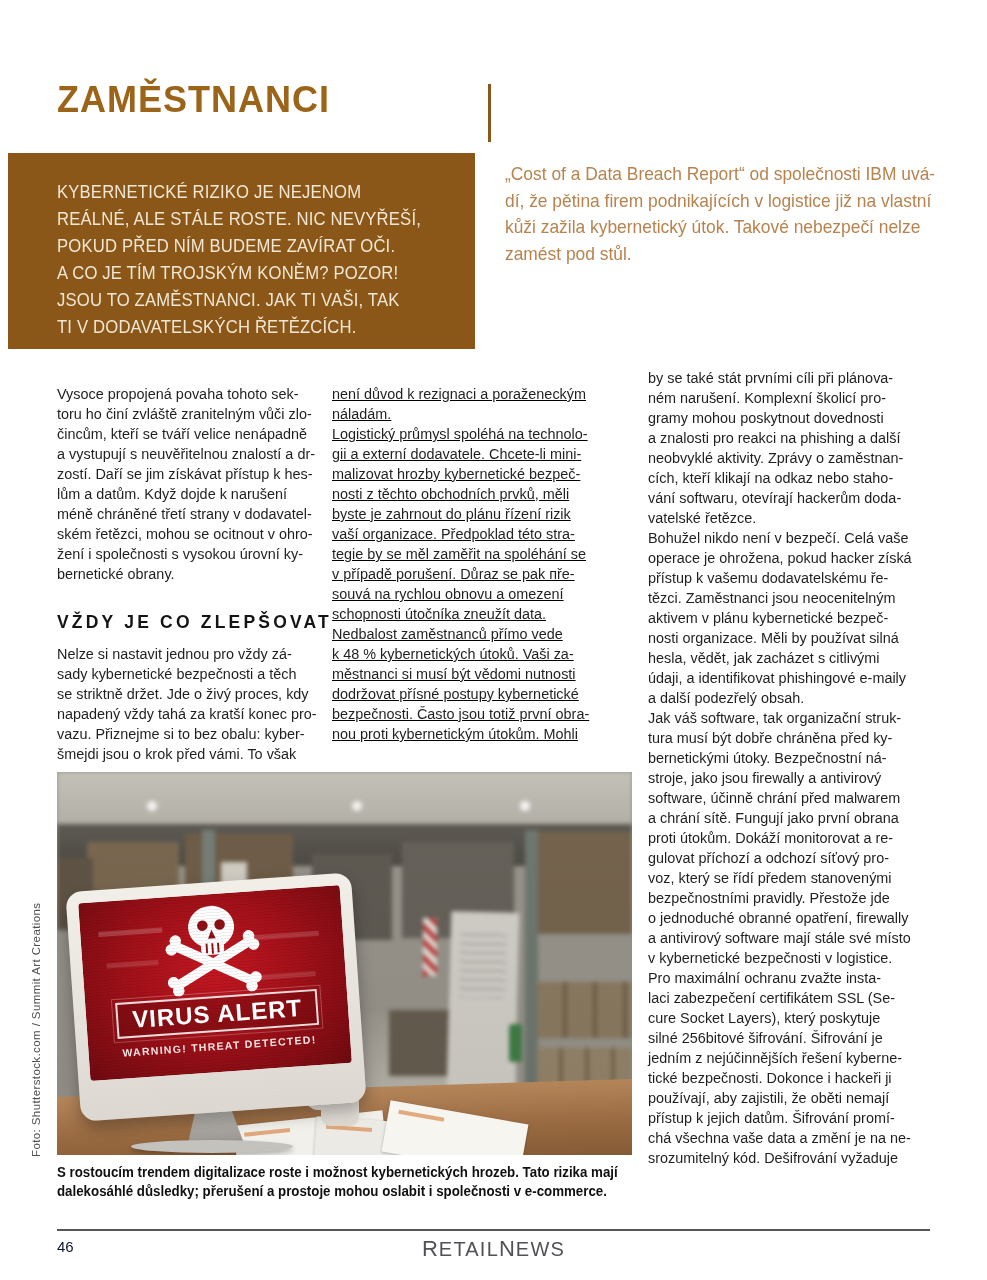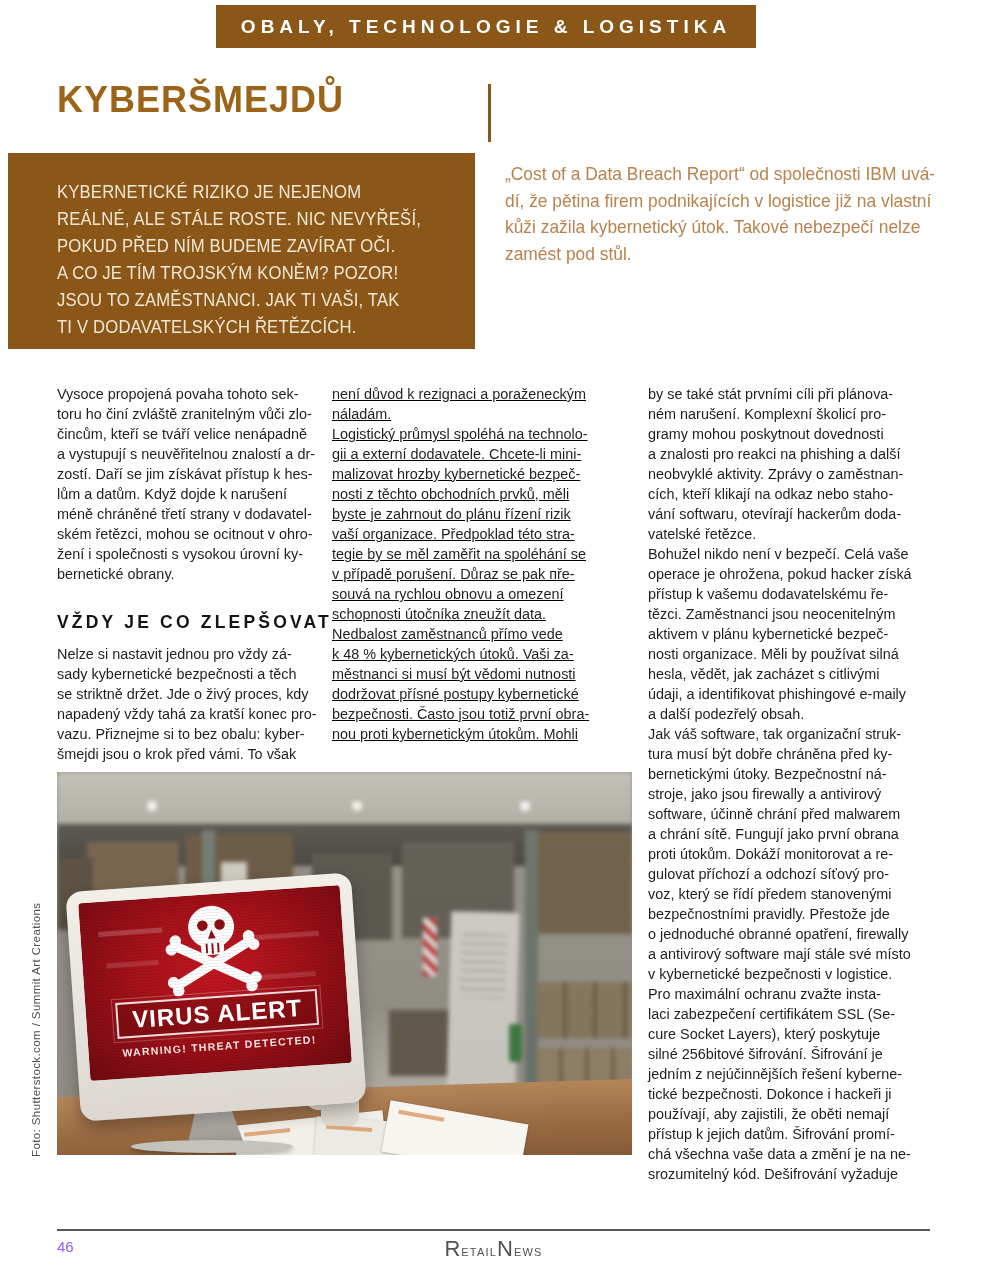--- a/index.html
+++ b/index.html
@@ -32,21 +32,21 @@
 
   
   .intro{left:505px;top:161px;width:450px;}
   .intro .ln{color:var(--tan);font-size:18.5px;line-height:26.5px;white-space:nowrap;
     transform:scaleX(.94);transform-origin:0 50%;}
 
   
   .col{width:288px;}
   .col1{left:57px;top:384px;}
   .col2{left:332px;top:384px;text-decoration:underline;}
-  .col3{left:648px;top:384px;}
+  .col3{left:648px;top:368px;}
   .bl{color:var(--body);font-size:15.5px;line-height:20px;height:20px;white-space:nowrap;
     transform:scaleX(.93);transform-origin:0 50%;}
   .colh{color:#141414;font-weight:bold;font-size:17.5px;letter-spacing:3.2px;line-height:24px;
     margin-top:26px;margin-bottom:10px;white-space:nowrap;}
   .bullet-line{height:20px;display:flex;align-items:center;}
   .bullet-line .sq{width:12px;height:12px;background:var(--brown);margin-right:8px;flex:0 0 auto;}
   .bullet-line .bt{color:#141414;font-weight:bold;font-size:15.5px;white-space:nowrap;
     transform:scaleX(.93);transform-origin:0 50%;}
 
   
@@ -119,36 +119,33 @@
     color:#f6e3e3;letter-spacing:1.3px;white-space:nowrap;z-index:2;}
 
   .photo-credit{left:30px;top:1157px;transform:rotate(-90deg);transform-origin:0 0;
     font-size:11.5px;color:#4f4f4f;letter-spacing:.4px;white-space:nowrap;}
 
   .caption{left:57px;top:1163px;width:575px;}
   .caption .ln{font-weight:bold;color:#101010;font-size:14px;line-height:19px;white-space:nowrap;
     transform:scaleX(.95);transform-origin:0 50%;}
 
   .footer-rule{left:57px;top:1229px;width:873px;height:2px;background:#56575b;}
-  .page-num{left:57px;top:1238px;font-size:15px;color:#8b5cf6;}
+  .page-num{left:57px;top:1238px;font-size:15px;color:#0f172a;}
   .logo{left:0;top:1236px;width:987px;text-align:center;color:#515156;white-space:nowrap;}
   .logo .lg-big{font-size:22px;letter-spacing:1px;}
-  .logo .lg-small{font-size:11px;letter-spacing:1.2px;}
+  .logo .lg-small{font-size:20px;letter-spacing:1.2px;}
 </style>
 </head>
 <body>
 
 <div class="page">
 
-  <div class="abs section-bar">
-    <span>OBALY, TECHNOLOGIE &amp; LOGISTIKA</span>
-  </div>
 
   <div class="abs title">
-    <div>KYBERŠMEJDŮ</div>
+    <div>ZAMĚSTNANCI</div>
   </div>
 
   <div class="abs vdivider"></div>
 
   <div class="abs lead-box">
       <div class="ln">KYBERNETICKÉ RIZIKO JE NEJENOM</div>
       <div class="ln">REÁLNÉ, ALE STÁLE ROSTE. NIC NEVYŘEŠÍ,</div>
       <div class="ln">POKUD PŘED NÍM BUDEME ZAVÍRAT OČI.</div>
       <div class="ln">A CO JE TÍM TROJSKÝM KONĚM? POZOR!</div>
       <div class="ln">JSOU TO ZAMĚSTNANCI. JAK TI VAŠI, TAK</div>
@@ -313,20 +310,24 @@
           </g>
         </svg>
         <div class="abs alert-box">VIRUS ALERT</div>
         <div class="abs alert-sub">WARNING! THREAT DETECTED!</div>
       </div>
     </div>
   </div>
 
   <div class="abs photo-credit">Foto: Shutterstock.com / Summit Art Creations</div>
 
+  <div class="abs caption">
+      <div class="ln">S rostoucím trendem digitalizace roste i možnost kybernetických hrozeb. Tato rizika mají</div>
+      <div class="ln">dalekosáhlé důsledky; přerušení a prostoje mohou oslabit i společnosti v e-commerce.</div>
+    </div>
 
   <div class="abs footer-rule"></div>
   <div class="abs page-num">46</div>
   <div class="abs logo">
     <span class="lg-big">R</span><span class="lg-small">ETAIL</span><span class="lg-big">N</span><span class="lg-small">EWS</span>
   </div>
 
 </div>
 
 </body></html>

